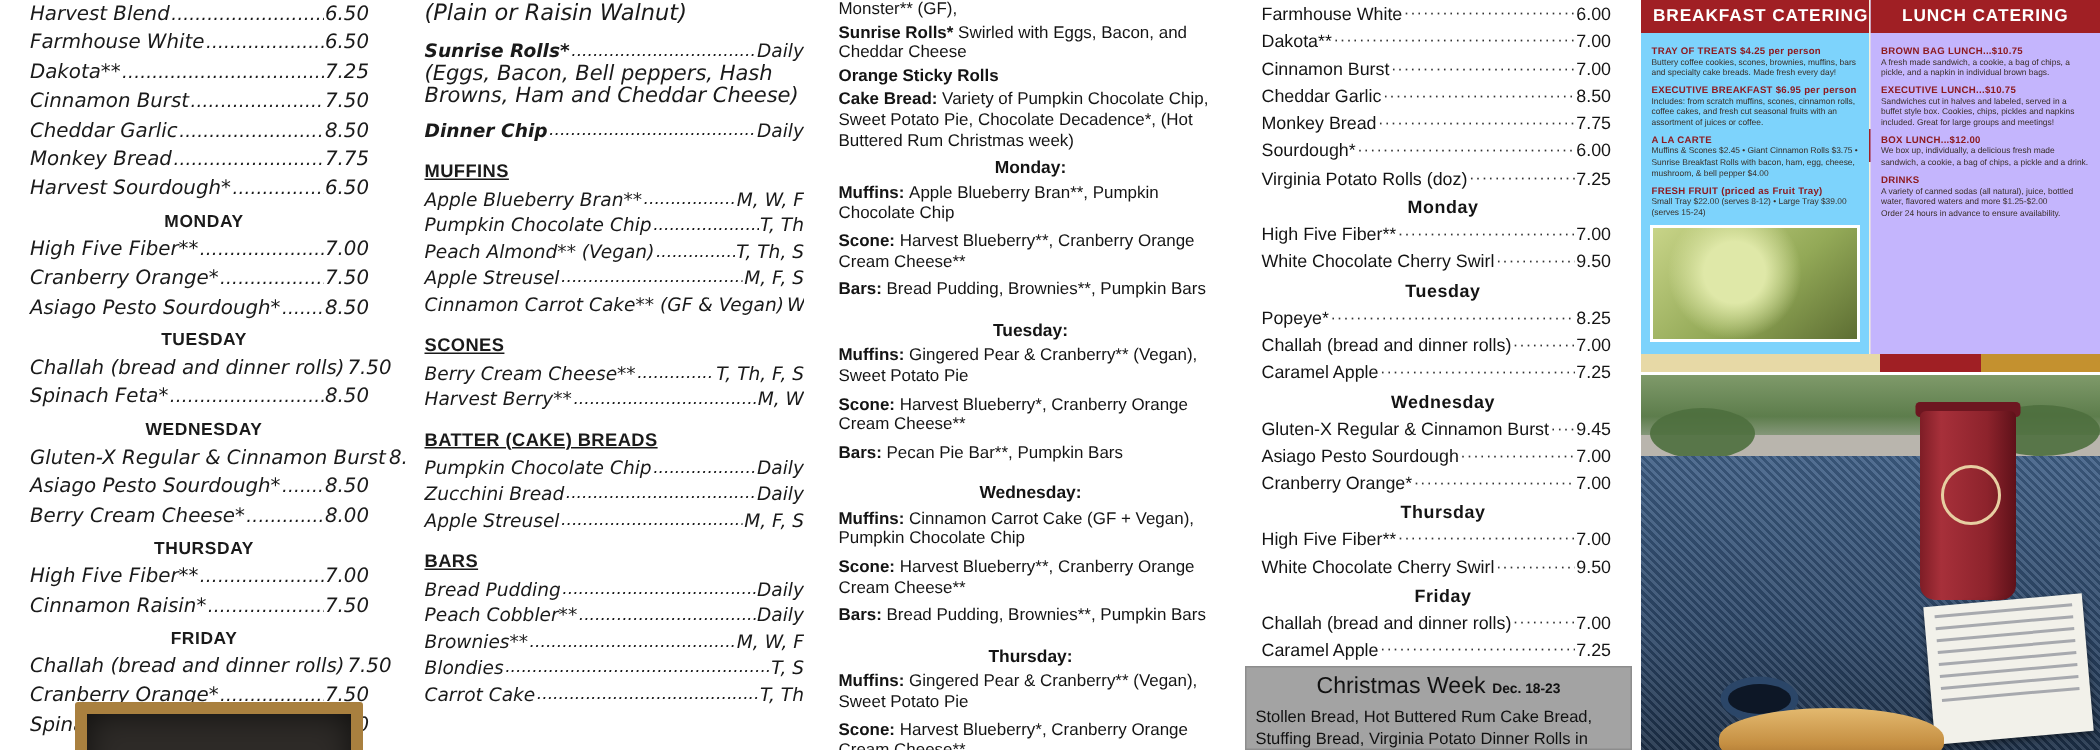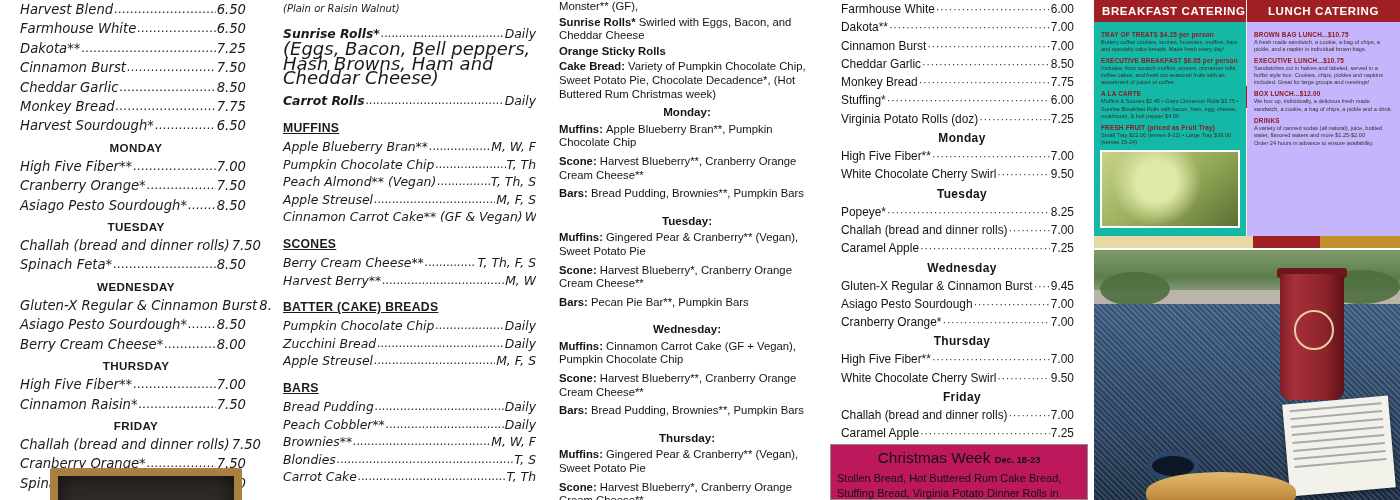--- a/index.html
+++ b/index.html
@@ -37,22 +37,22 @@
   }
 
   #col2{left:274px;width:262px;}
   #col2 .row{font-size:12.4px;line-height:17.6px;}
   #col2 .dots{font-size:11.4px;}
   #col2 .sechdr{
     font-style:normal;font-family:"Liberation Sans",sans-serif;font-weight:bold;
     font-size:12.2px;letter-spacing:.3px;text-decoration:underline;
     padding:11px 0 3px 0;display:block;
   }
-  #col2 .paren{font-size:18px;line-height:14.4px;display:block;}
-  #col2 .clip{font-size:10px;line-height:17.6px;display:block;}
+  #col2 .paren{font-size:14px;line-height:14.4px;display:block;}
+  #col2 .clip{font-size:15px;line-height:17.6px;display:block;}
   #col2 .nm{padding-left:9px;}
   #col2 .sechdr{padding-left:9px;}
   #col2 .paren{padding-left:9px;}
   #col2 .clip{padding-left:9px;}
 
   
   #col3{left:548px;width:278px;font-size:11.3px;line-height:13.6px;color:#141414;}
   #col3 .lead{font-weight:bold;}
   #col3 .blk{padding:0 6px 6px 11px;}
   #col3 .daytitle{text-align:center;font-weight:bold;font-size:11.6px;padding:2px 0 4px 0;}
@@ -62,30 +62,30 @@
   
   #col4{left:830px;width:264px;color:#141414;}
   #col4 .row{font-size:11.9px;line-height:18.3px;}
   #col4 .dots{font-size:11px;letter-spacing:.6px;color:#333;}
   #col4 .dayhdr{font-size:11.9px;line-height:18px;font-weight:bold;padding-top:1px;}
   #col4 .nm{padding-left:11px;}
   #col4 .val{padding-right:20px;}
 
   .xmasbox{
     position:absolute;left:830px;top:444px;width:256px;height:54px;
-    border:1px solid #8d8d8d;background:#be185d;overflow:hidden;
+    border:1px solid #8d8d8d;background:#a3a3a3;overflow:hidden;
   }
   .xmasbox .tt{text-align:center;padding-top:4px;}
   .xmasbox .tt .big{font-size:15.4px;}
   .xmasbox .tt .sm{font-size:9.2px;font-weight:bold;}
   .xmasbox .bd{font-size:11px;line-height:14.6px;padding:4px 6px 0 6px;}
 
   
   .flyer{position:absolute;left:1094px;top:0;width:306px;height:248px;background:#fbf4e3;overflow:hidden;}
-  .fl-left{position:absolute;left:0;top:0;width:152px;height:248px;background:#14b8a6;}
+  .fl-left{position:absolute;left:0;top:0;width:152px;height:248px;background:#7dd3fc;}
   .fl-right{position:absolute;left:152px;top:0;width:154px;height:248px;background:#f6efdc;}
   .banner{
     background:#a01f24;color:#fff;font-weight:bold;letter-spacing:.6px;
     padding:5px 0 5px 8px;font-size:11.5px;
   }
   .banner.ctr{text-align:center;padding-left:0;}
   .fl-body{padding:5px 7px 0 7px;}
   .fl-head{color:#8d1b20;font-weight:bold;font-size:6.4px;letter-spacing:.2px;margin-top:4px;}
   .fl-text{color:#3a2f28;font-size:5.6px;line-height:7.1px;margin-top:1px;}
   .fl-photo{
@@ -269,21 +269,21 @@
   <div class="col hand" id="col2">
     <div class="clip">(Plain or Raisin Walnut)</div>
     <div id="c2-rolls">
         <div class="row" style="padding-top: 7px;">
           <span class="nm" style="font-weight: bold;">Sunrise Rolls*</span>
           <span class="dots">........................................................................................................................................................................................................</span>
           <span class="val">Daily</span>
         </div>
         <div class="paren">(Eggs, Bacon, Bell peppers, Hash Browns, Ham and Cheddar Cheese)</div>
         <div class="row" style="padding-top: 7px;">
-          <span class="nm" style="font-weight: bold;">Carrot Rolls</span>
+          <span class="nm" style="font-weight: bold;">Dinner Chip</span>
           <span class="dots">........................................................................................................................................................................................................</span>
           <span class="val">Daily</span>
         </div>
       </div>
     <div id="c2-sections">
         <span class="sechdr">MUFFINS</span>
         <div class="row">
           <span class="nm">Apple Blueberry Bran**</span>
           <span class="dots">........................................................................................................................................................................................................</span>
           <span class="val">M, W, F</span>
@@ -419,21 +419,21 @@
           <span class="nm">Cheddar Garlic</span>
           <span class="dots">········································································································································································································</span>
           <span class="val">8.50</span>
         </div>
         <div class="row">
           <span class="nm">Monkey Bread</span>
           <span class="dots">········································································································································································································</span>
           <span class="val">7.75</span>
         </div>
         <div class="row">
-          <span class="nm">Stuffing*</span>
+          <span class="nm">Sourdough*</span>
           <span class="dots">········································································································································································································</span>
           <span class="val">6.00</span>
         </div>
         <div class="row">
           <span class="nm">Virginia Potato Rolls (doz)</span>
           <span class="dots">········································································································································································································</span>
           <span class="val">7.25</span>
         </div>
       </div>
     <div id="c4-days">

